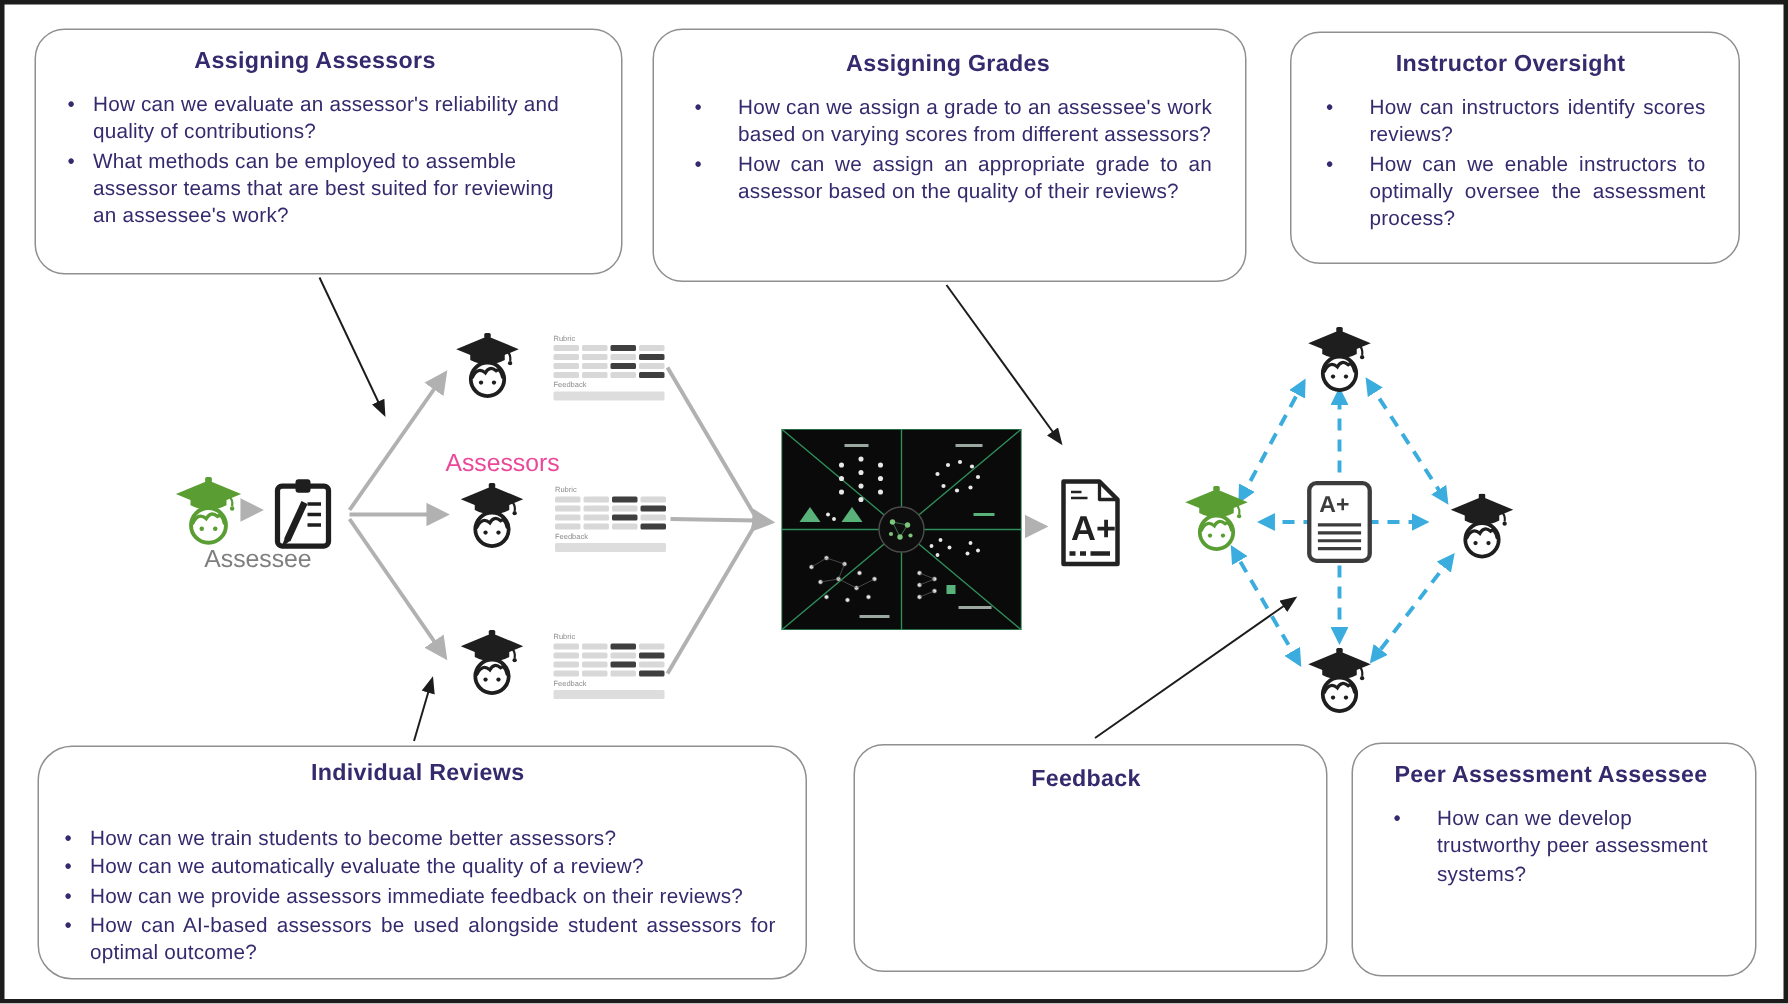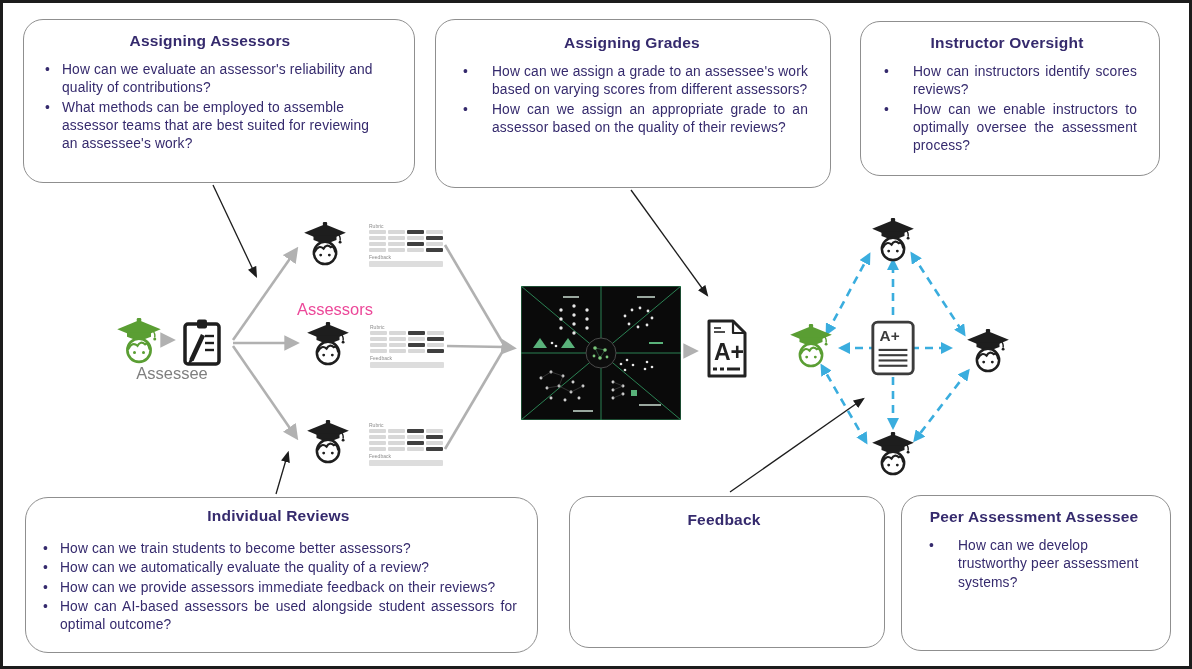--- a/index.html
+++ b/index.html
@@ -29,21 +29,21 @@
   .qbox ul{margin:11px 0 0;padding:0;list-style:none;font-size:13.8px;color:var(--purple);letter-spacing:.15px;}
   .qbox li{position:relative;padding-left:20px;margin-bottom:1px;line-height:1.33;}
   .qbox li::before{content:"\2022";position:absolute;left:3px;}
   .qbox.wide li{padding-left:36px;}
   .qbox.wide li::before{left:7px;}
   .qbox.justify li{text-align:justify;}
   .b1{left:20px;top:16px;width:392px;height:164px;padding:12px 36px 0 18px;}
   .b2{left:432px;top:16px;width:396px;height:169px;padding:14px 22px 0 20px;}
   .b3{left:857px;top:18px;width:300px;height:155px;padding:12px 22px 0 16px;}
   .b4{left:22px;top:494px;width:513px;height:156px;padding:9px 20px 0 14px;border-radius:23px;}
-  .b4 ul{margin-top:15px;}
+  .b4 ul{margin-top:25px;}
   .b5{left:566px;top:493px;width:316px;height:152px;padding:14px 24px 0 18px;}
   .b6{left:898px;top:492px;width:270px;height:156px;padding:12px 24px 0 20px;}
   
   .flow-label{position:absolute;z-index:3;font-size:16.5px;}
   .assessee-label{left:100px;top:361px;width:84px;text-align:center;color:#7f7f7f;margin-left:27px;}
   .assessors-label{left:282px;top:297px;width:100px;text-align:center;color:#ec4899;}
   
   .icon{position:absolute;z-index:3;}
   .student-black{color:var(--icon-black);}
   .student-green{color:var(--green);}

